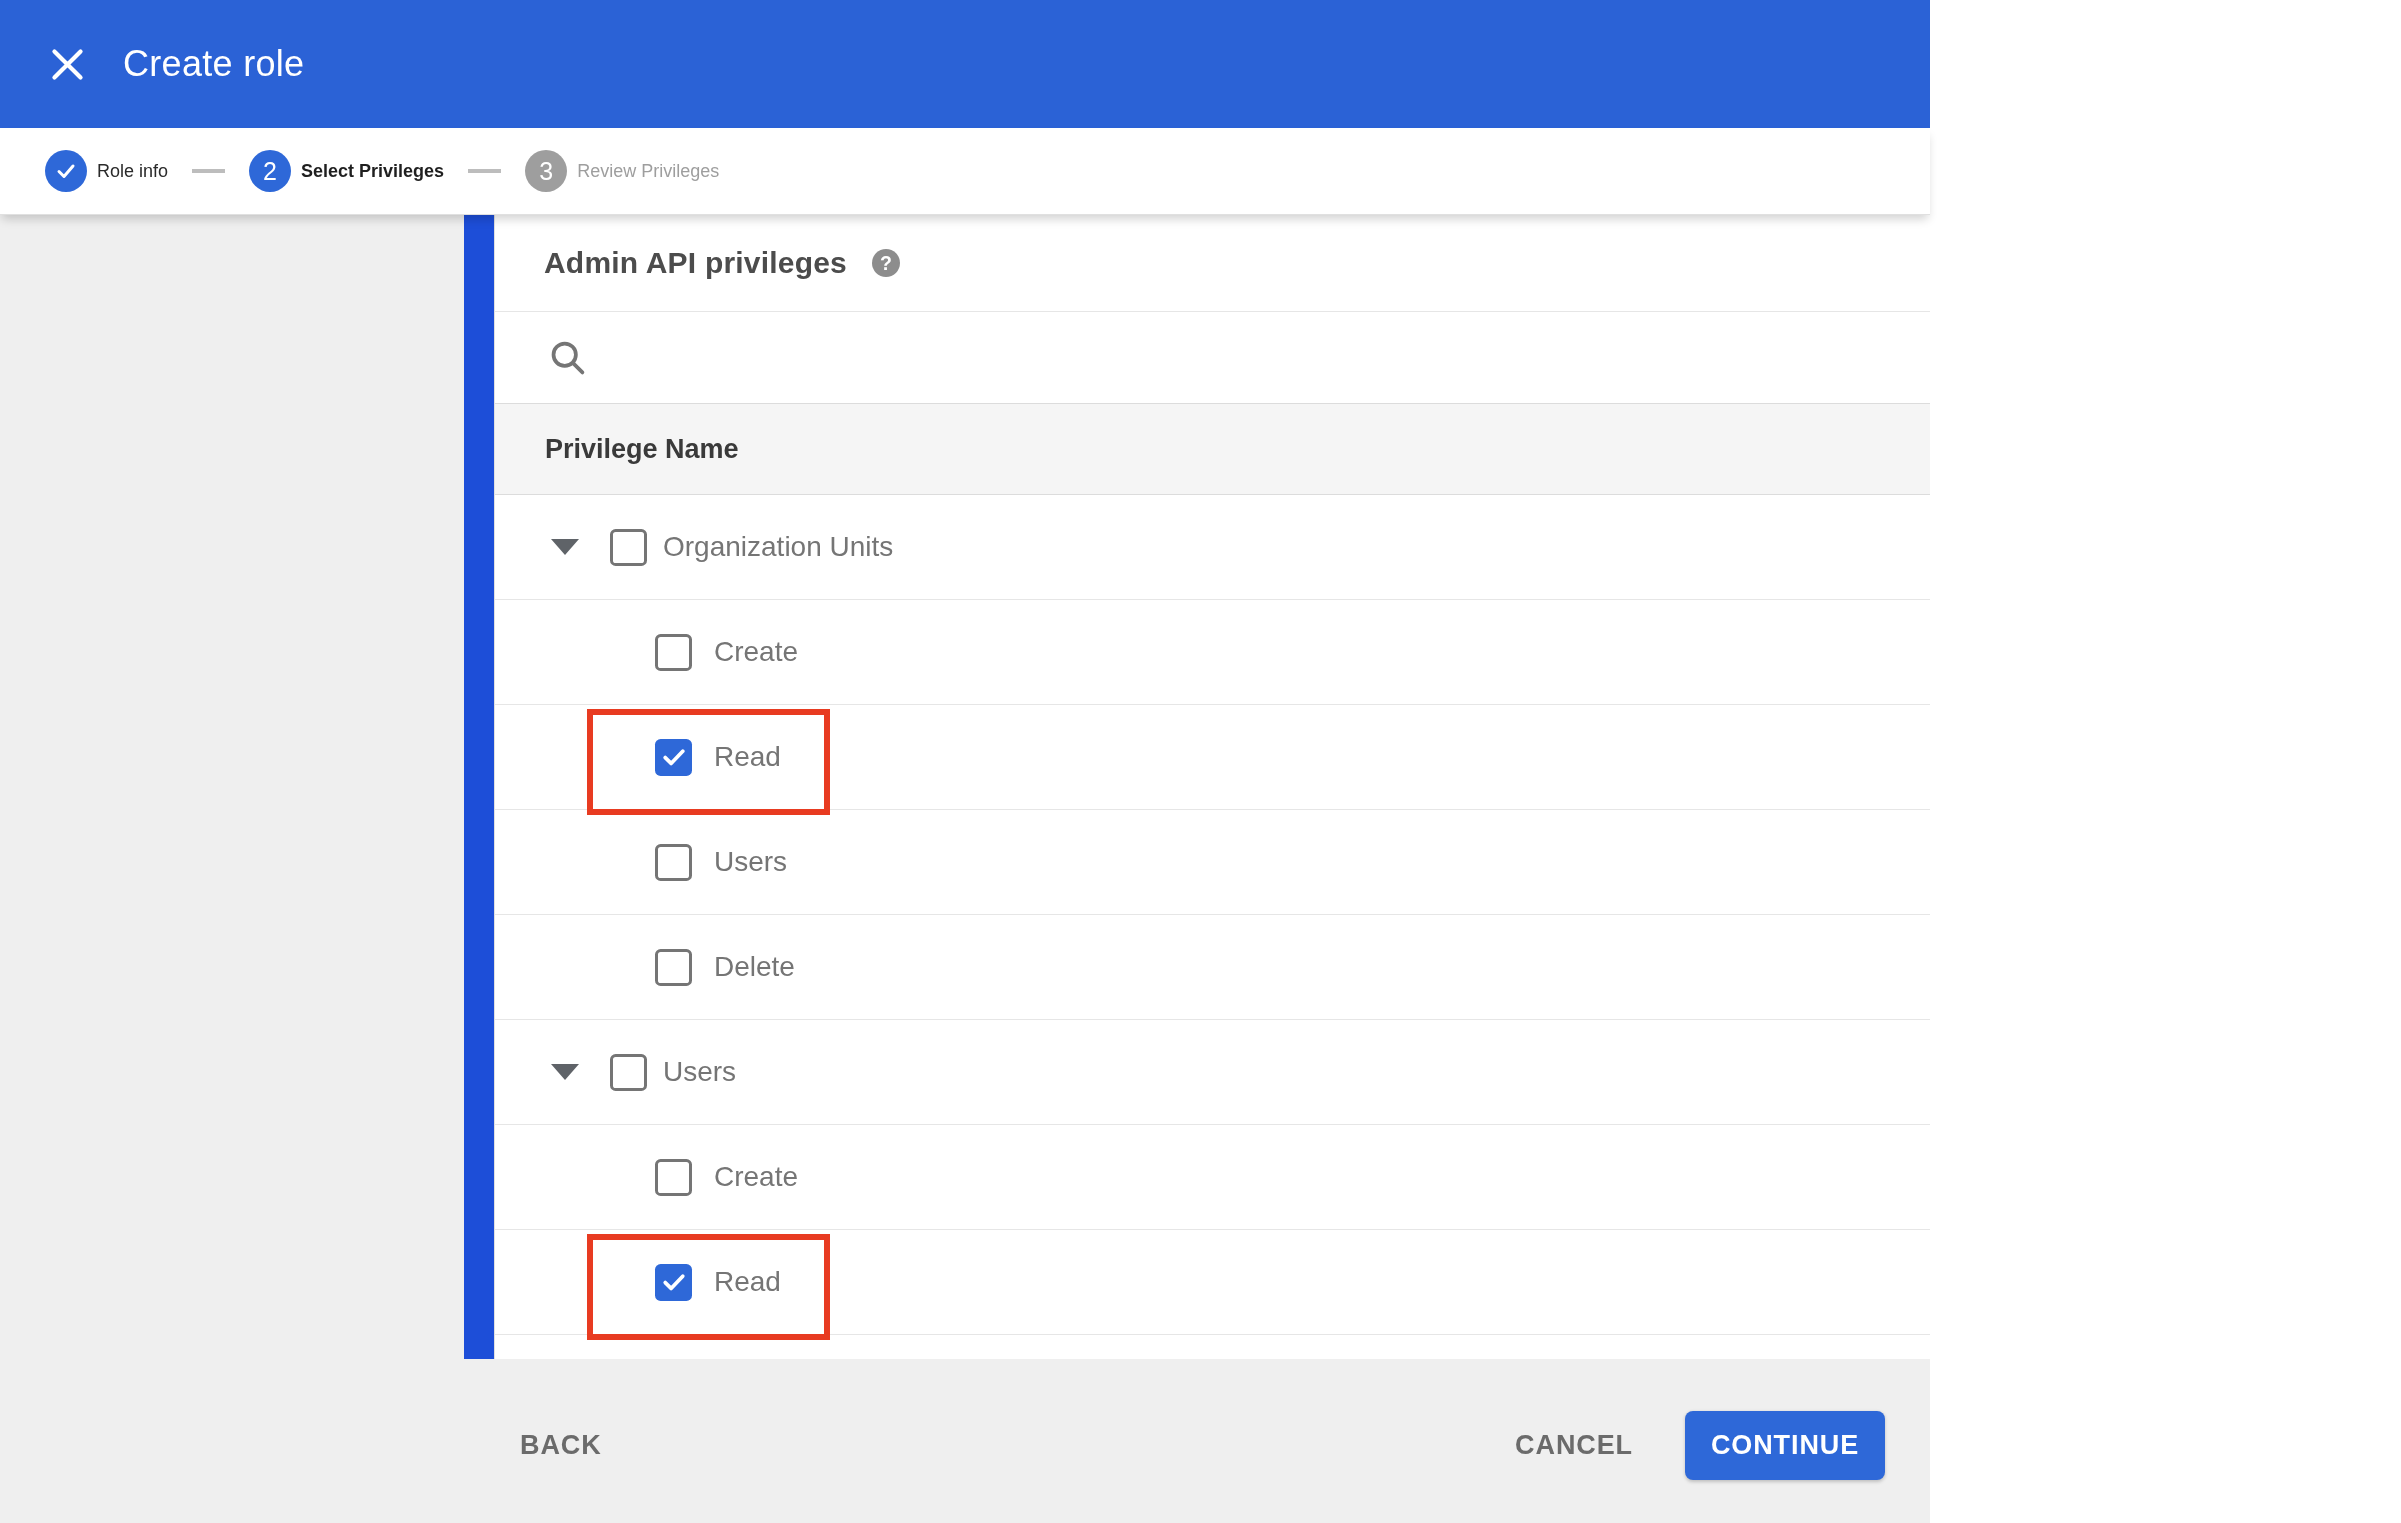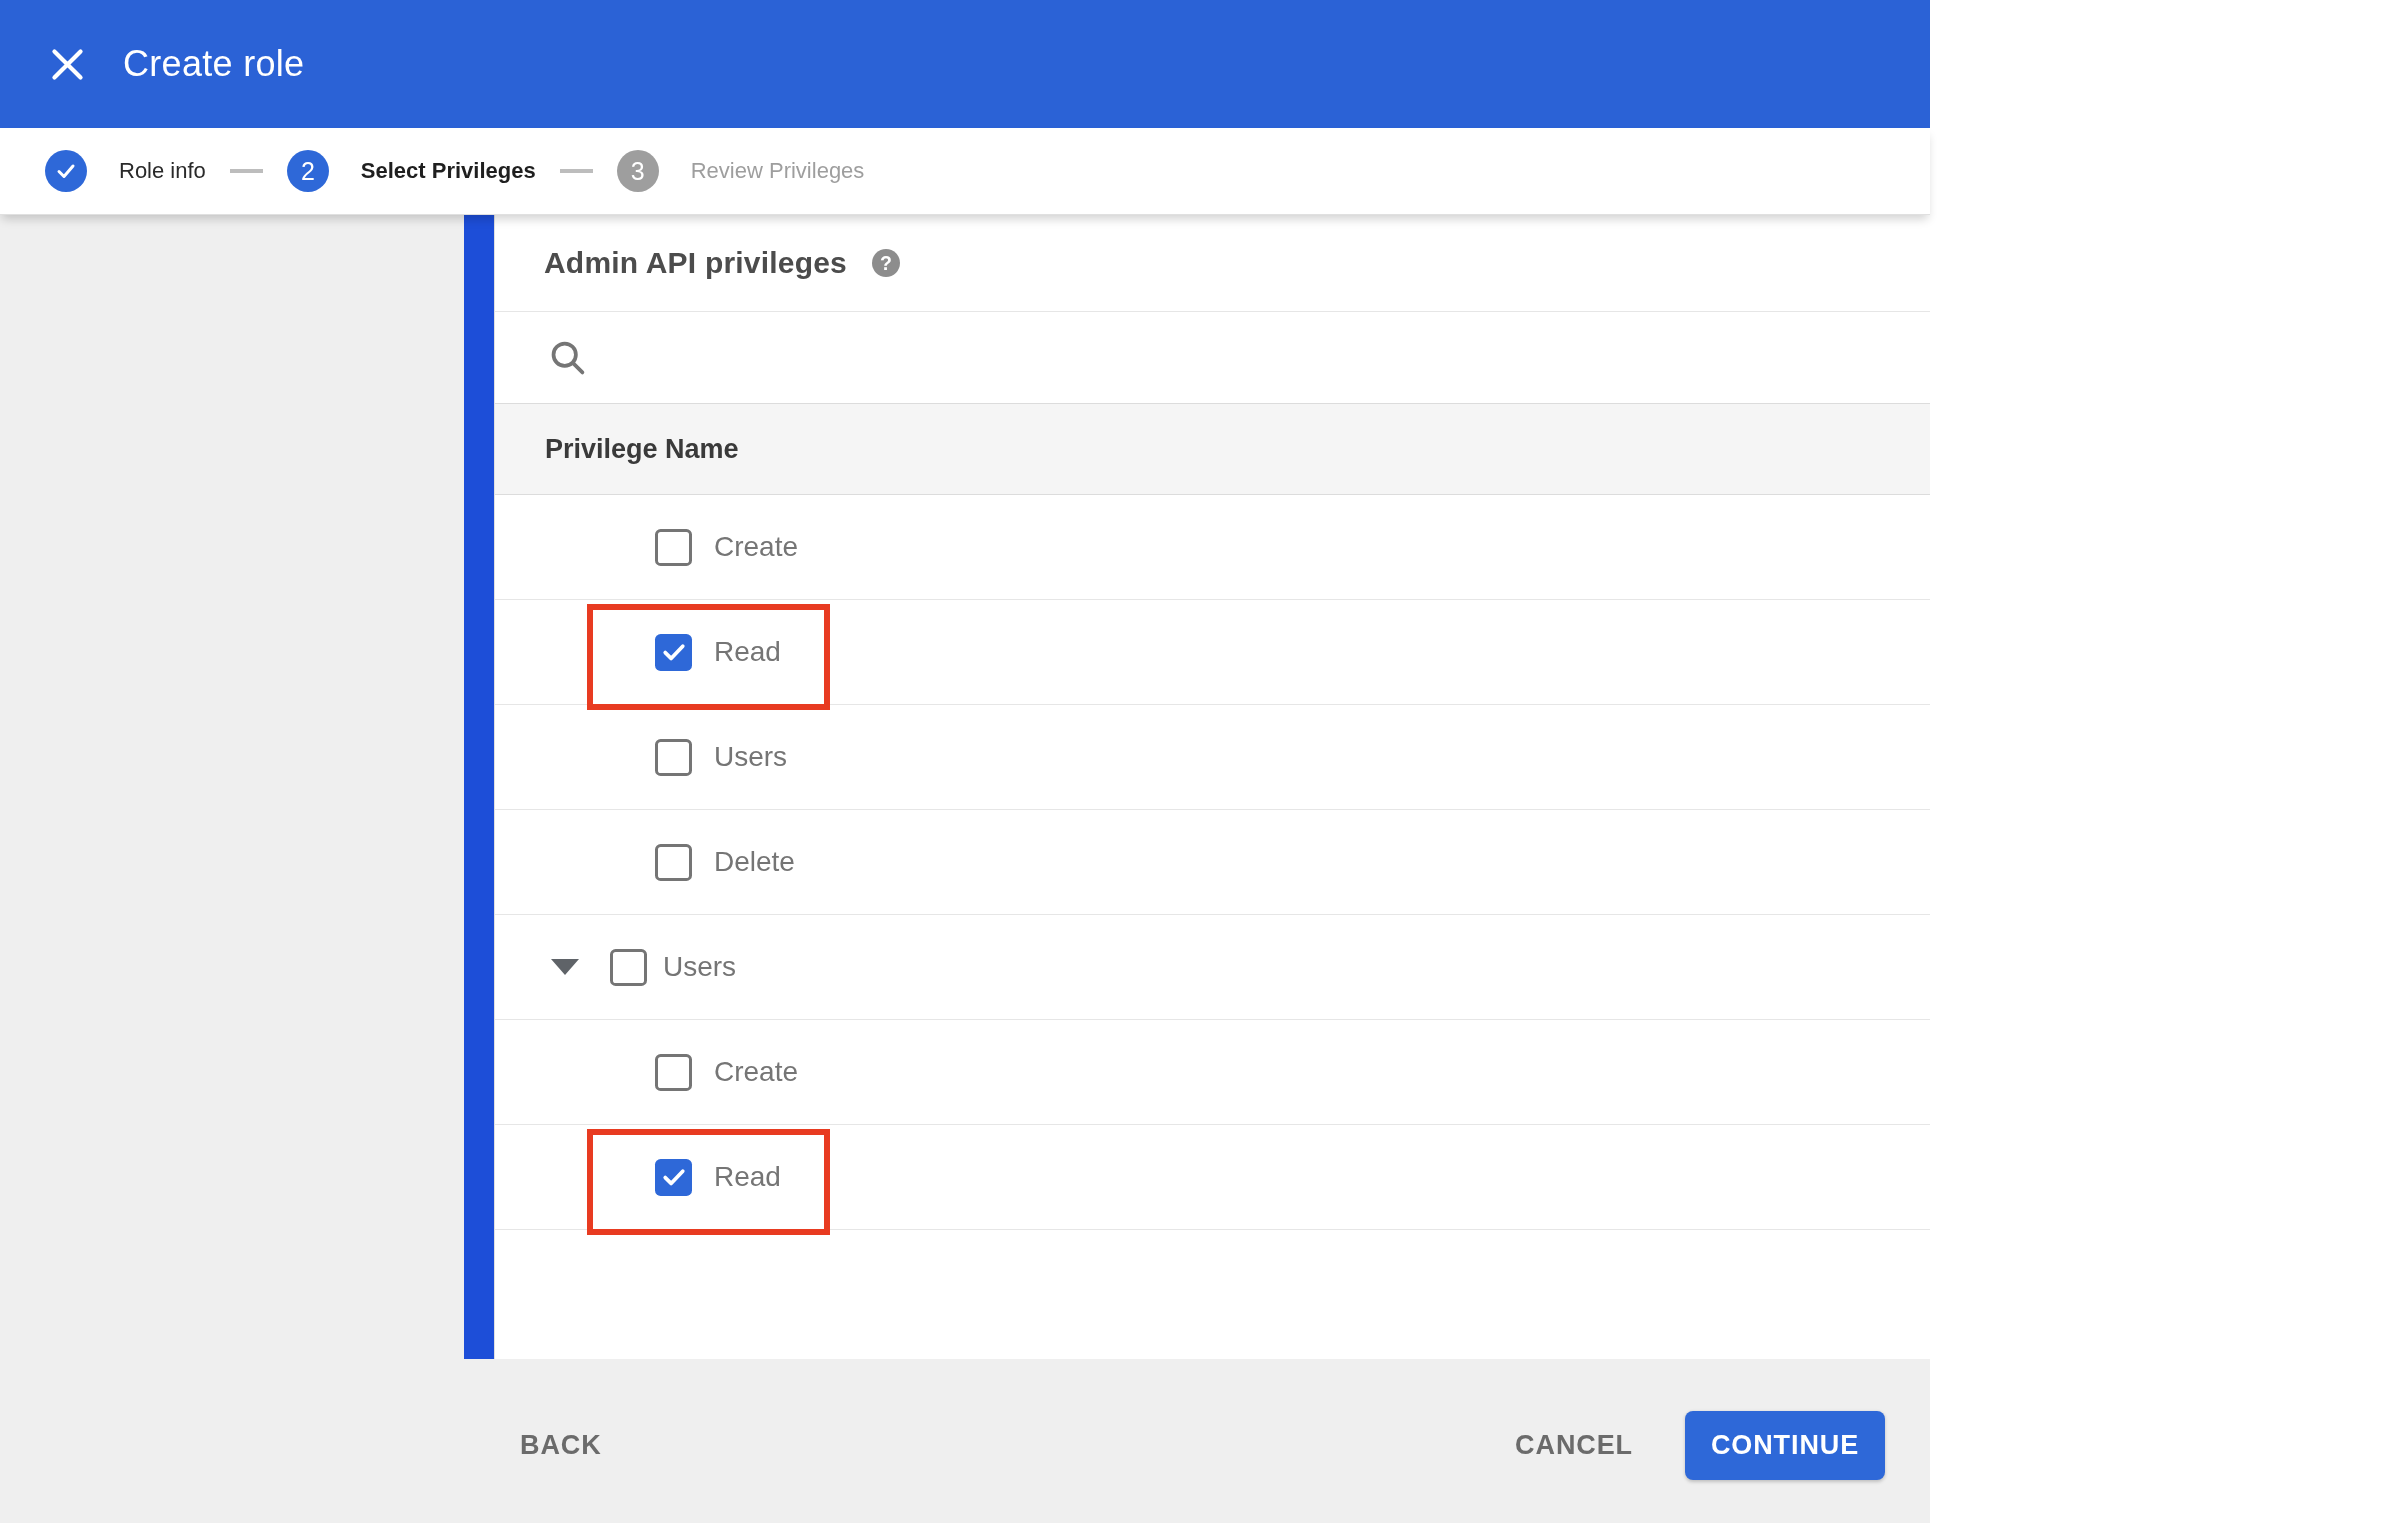--- a/index.html
+++ b/index.html
@@ -40,21 +40,21 @@
     box-shadow:0 5.6px 9.3px -1.9px rgba(0,0,0,.18);
   }
   .step{display:flex;align-items:center;}
   .step-circle{
     width:42px;height:42px;border-radius:50%;flex:0 0 42px;
     display:flex;align-items:center;justify-content:center;
     color:#fff;font-size:25px;
   }
   .step.complete .step-circle,.step.active .step-circle{background:var(--accent-blue);}
   .step.upcoming .step-circle{background:var(--inactive-gray);}
-  .step-label{margin-left:32px;font-size:22px;color:#2a2a2a;}
+  .step-label{margin-left:10px;font-size:18px;color:#2a2a2a;}
   .step.active .step-label{font-weight:bold;color:#1f1f1f;}
   .step.upcoming .step-label{color:var(--inactive-gray);}
   .step-dash{width:33px;height:3.7px;background:#bdbdbd;margin:0 24px;}
 
   
   .content{flex:1 1 auto;position:relative;background:var(--page-bg);overflow:hidden;}
   .viewport{
     position:absolute;left:464px;top:0;width:1895px;bottom:8px;
     background:#1d4ed8;overflow:hidden;
   }
@@ -189,20 +189,28 @@
               <line x1="28" y1="28" x2="38" y2="38" stroke="#757575" stroke-width="4" stroke-linecap="round"></line>
             </svg>
           </span>
         </div>
 
         <div class="table-header">
           <span>Privilege Name</span>
         </div>
 
         <div id="priv-rows">
+            <div class="priv-row group">
+    <span class="expander"></span>
+    <span class="checkbox">
+      
+    </span>
+    <span class="priv-label">Organization Units</span>
+
+  </div>
             <div class="priv-row child">
 
     <span class="checkbox">
       
     </span>
     <span class="priv-label">Create</span>
 
   </div>
             <div class="priv-row child">
 

